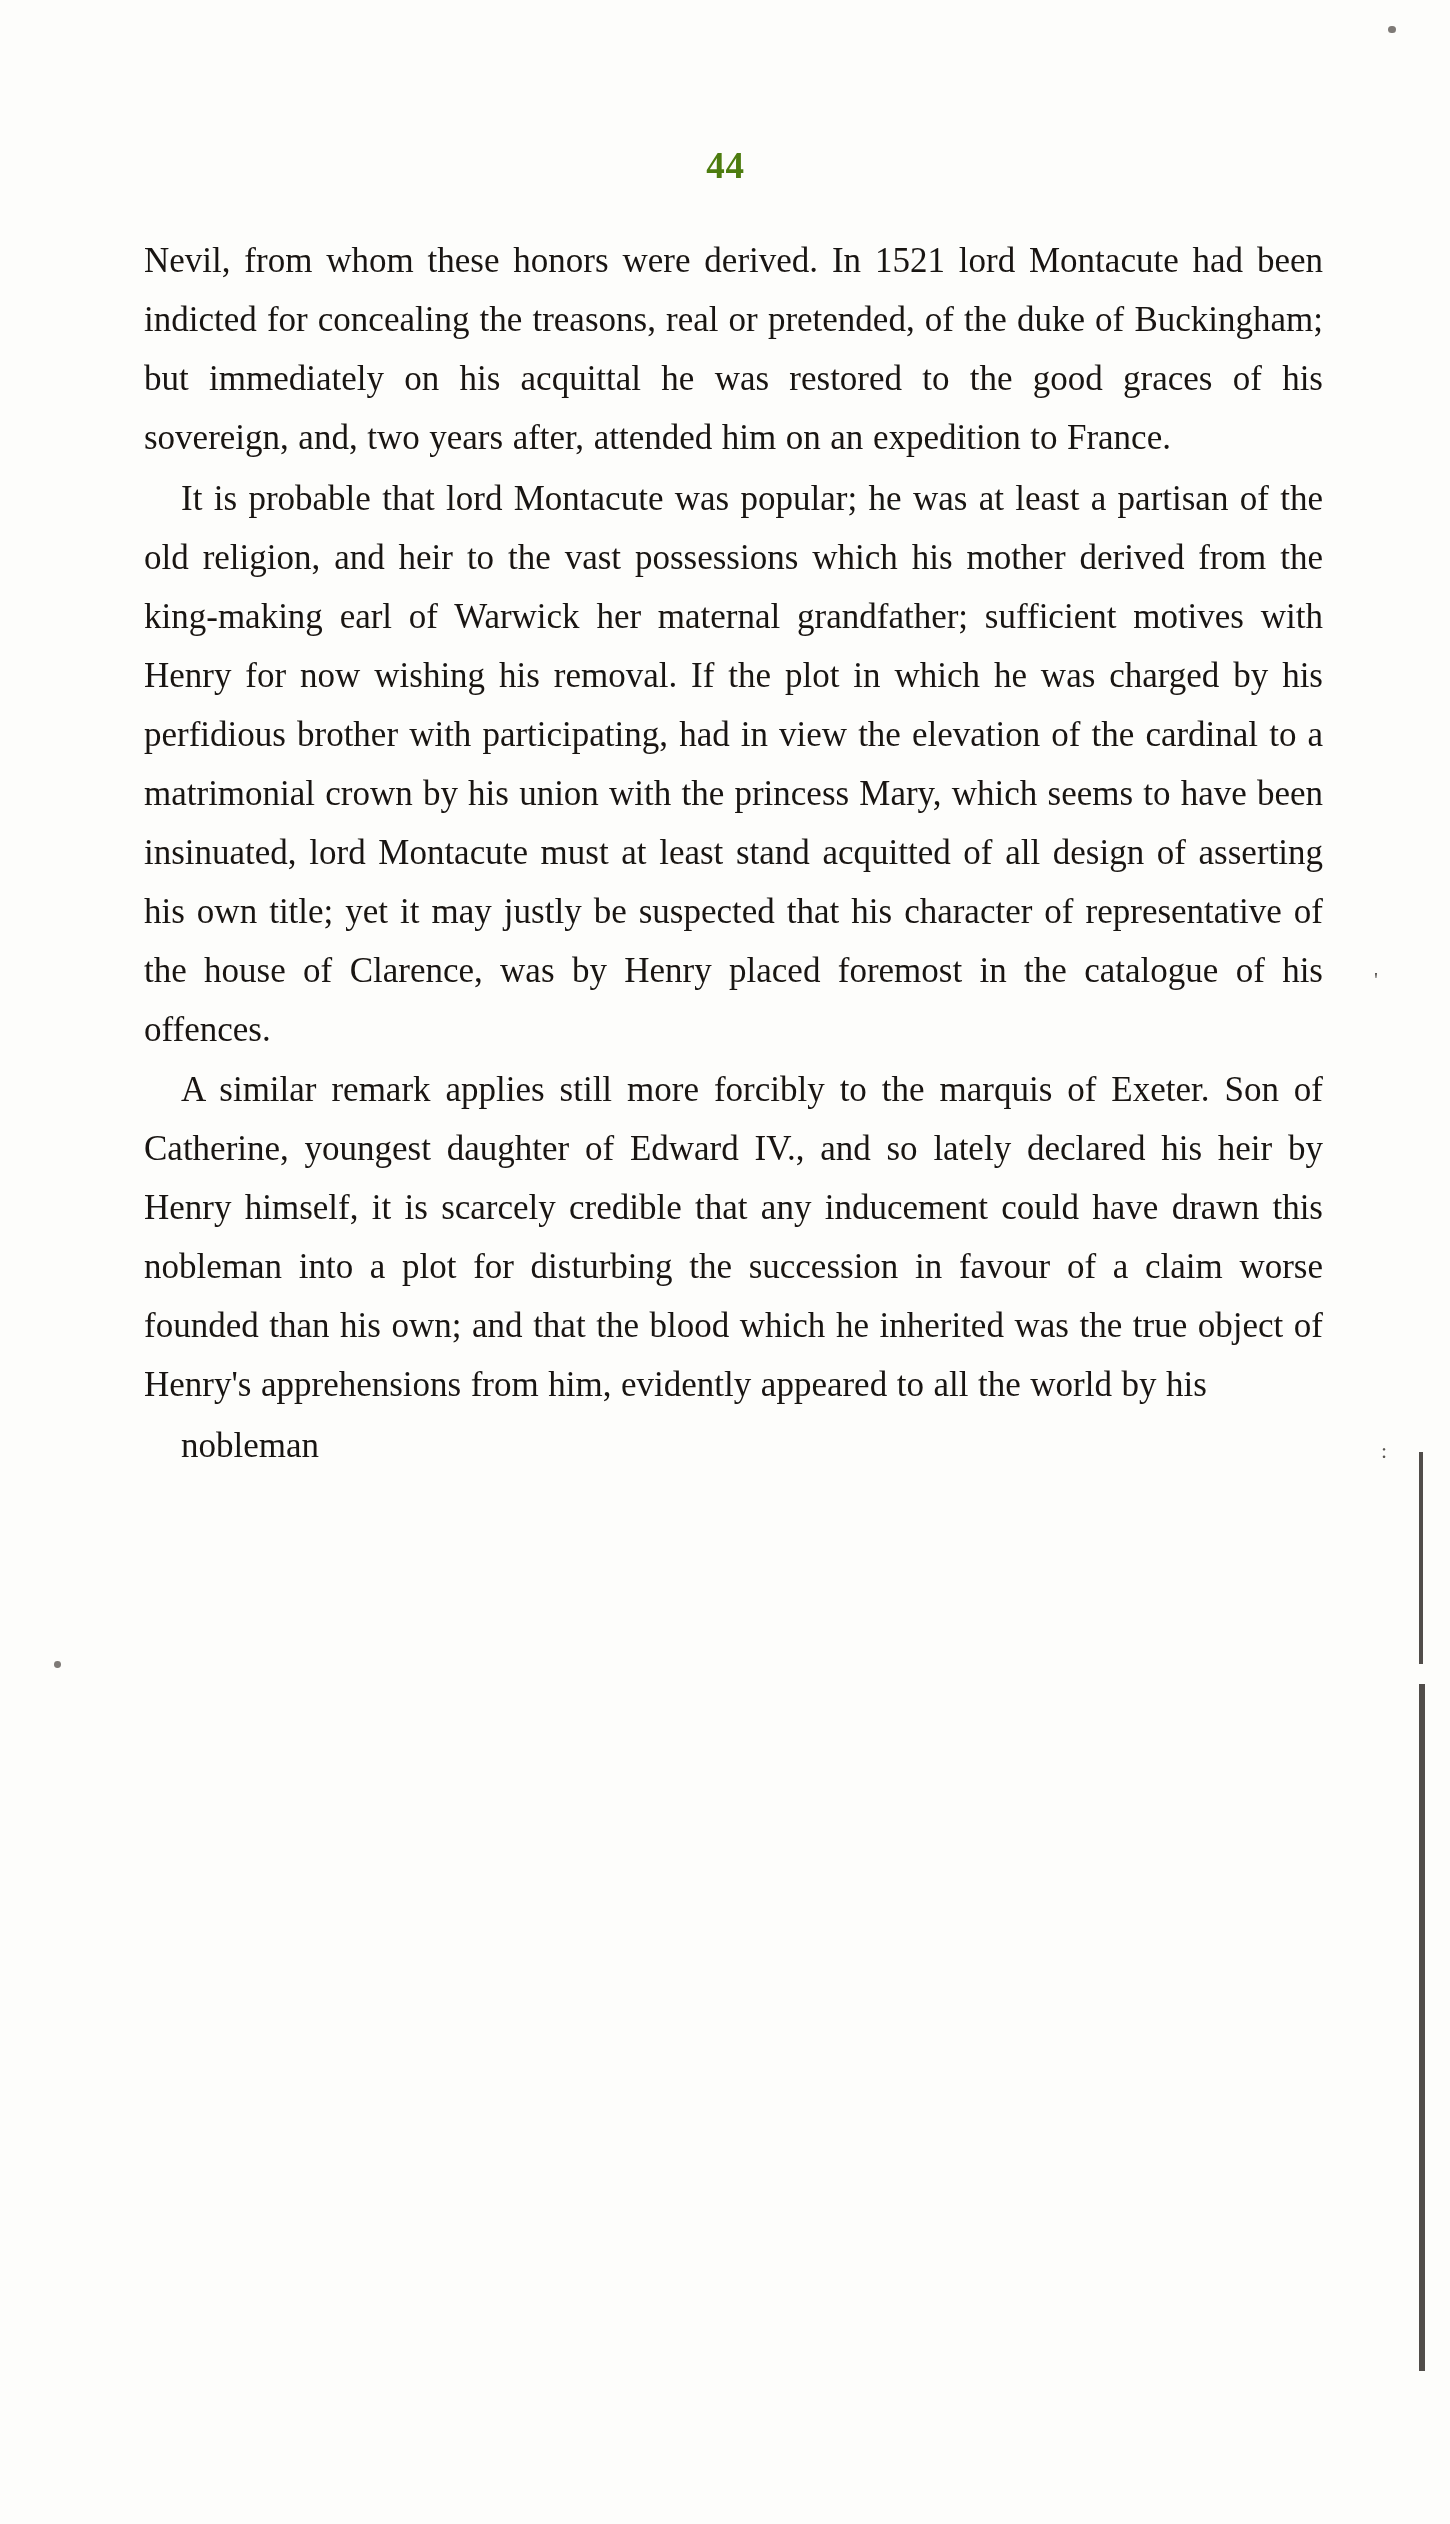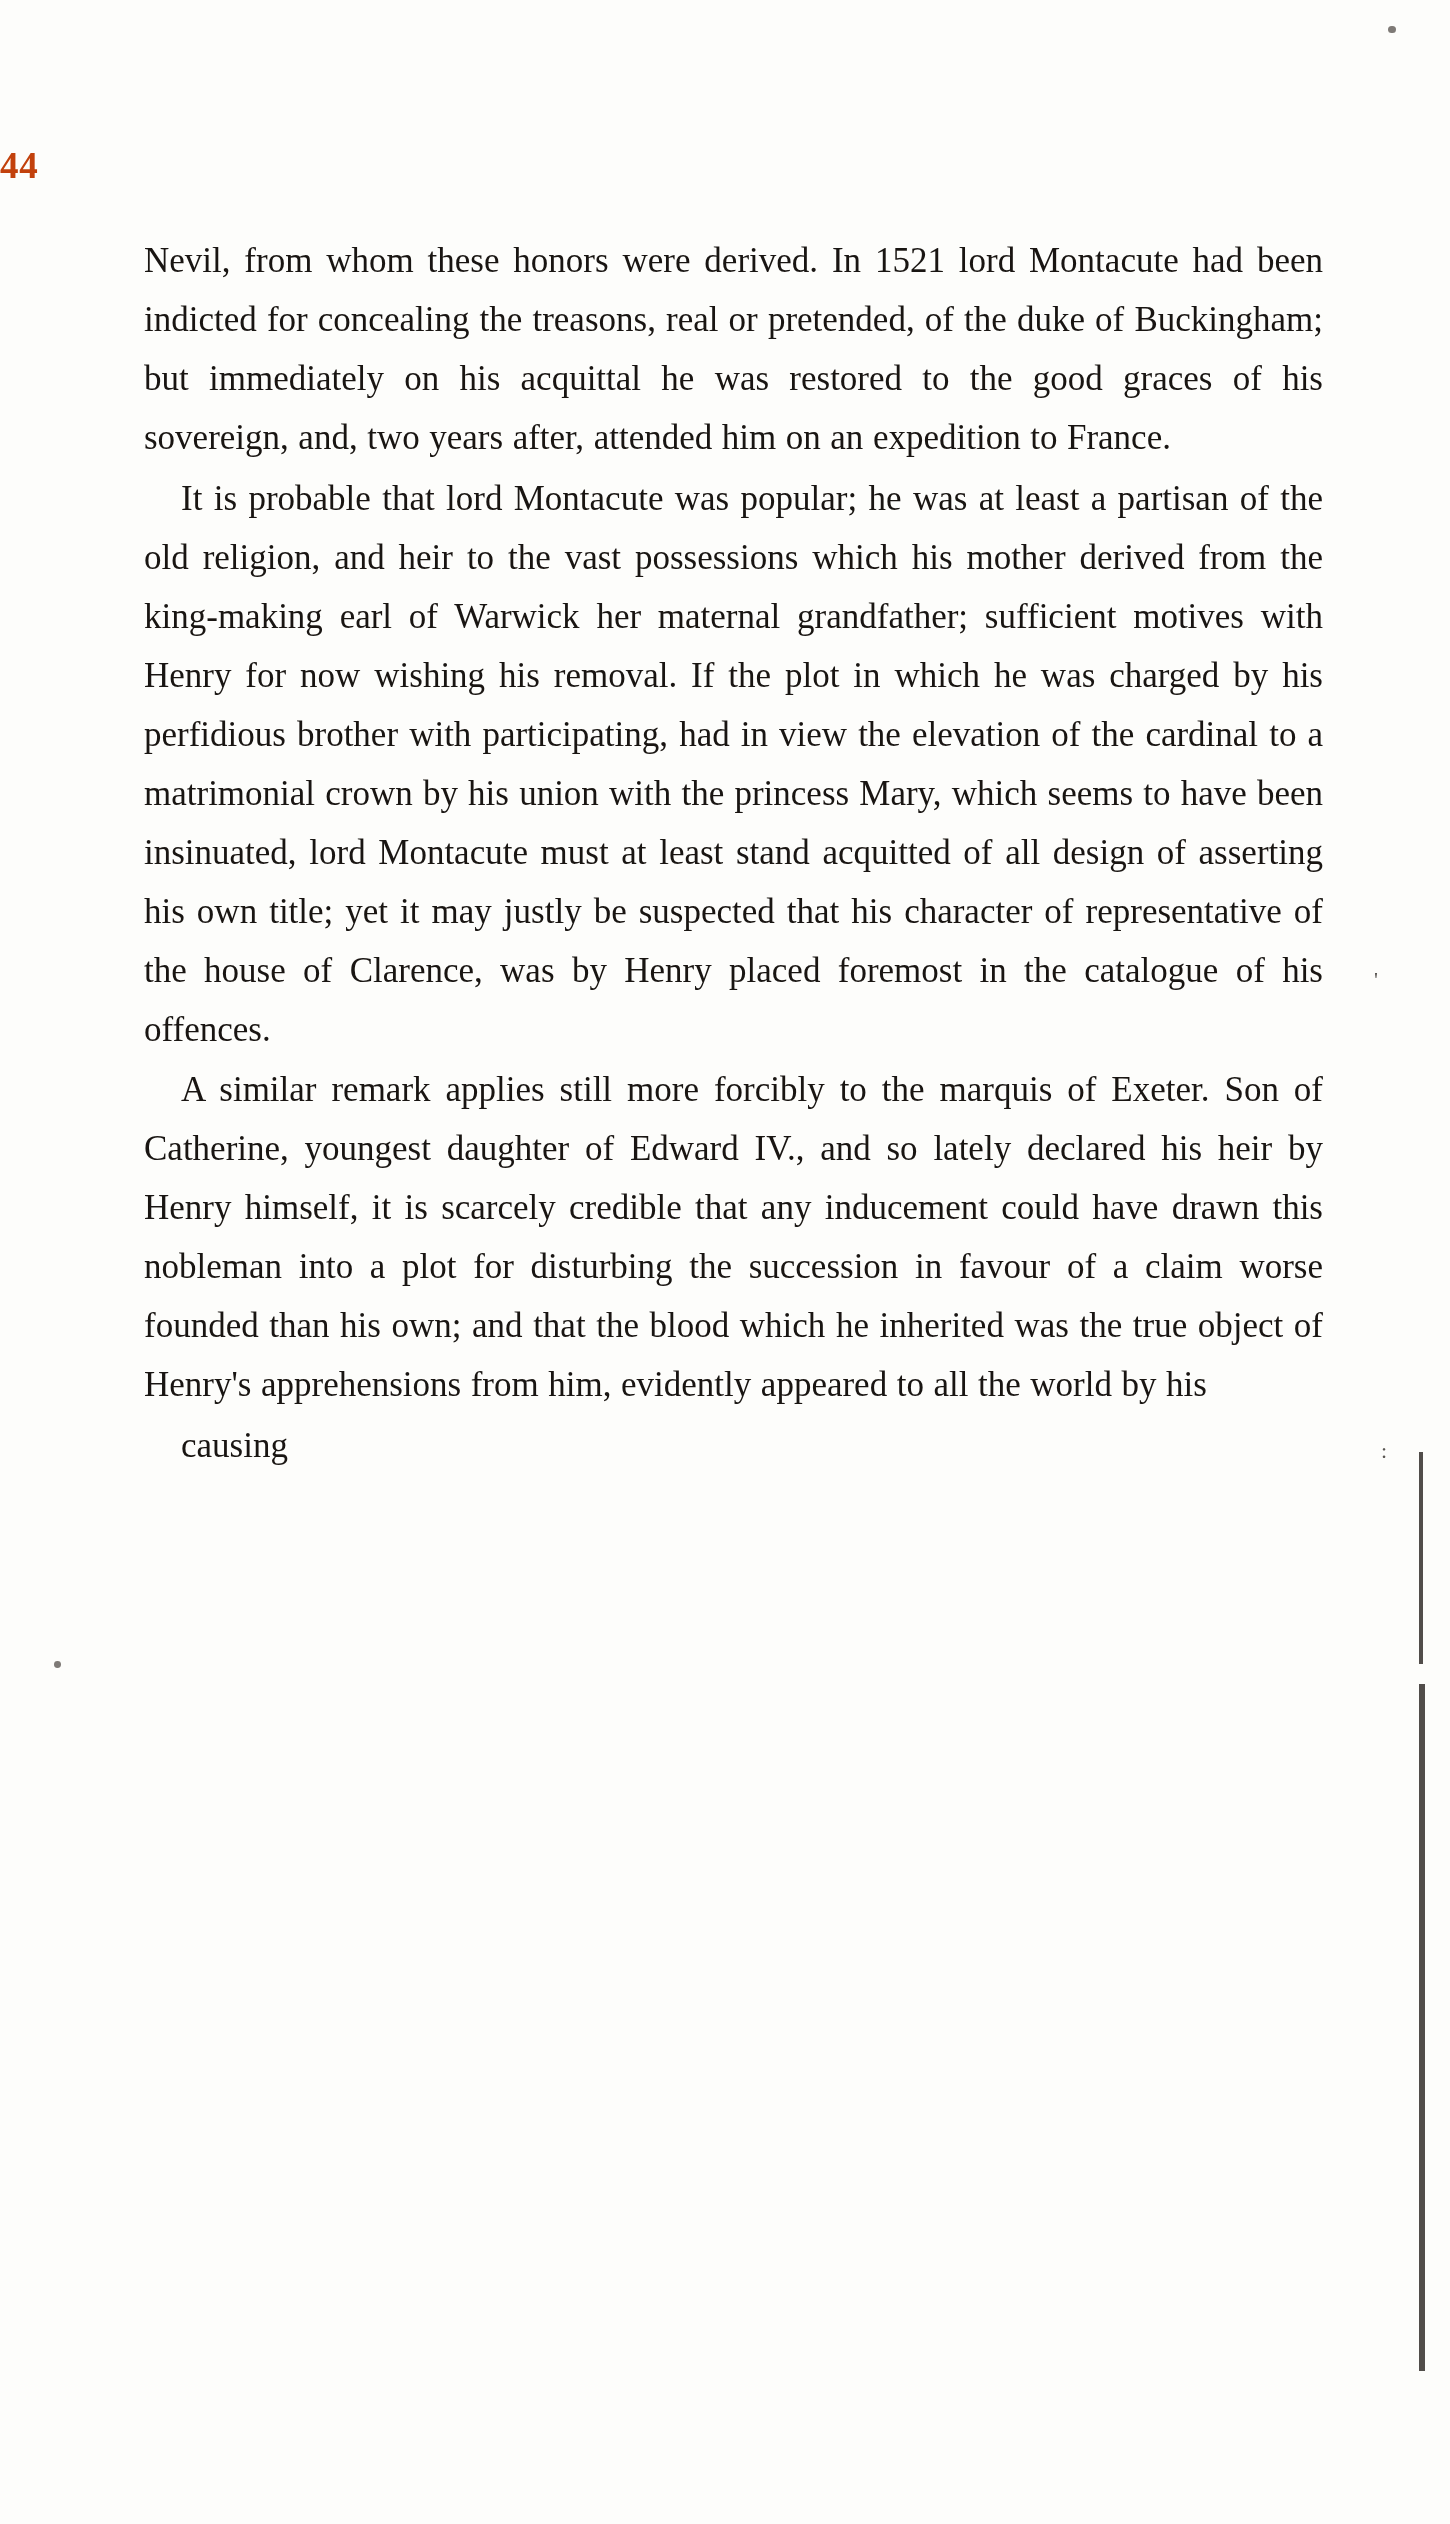--- a/index.html
+++ b/index.html
@@ -18,25 +18,25 @@
   .page {
     position: absolute;
     inset: 0;
     background: #fdfdfb;
   }
   .page-number {
     position: absolute;
     top: 144px;
     left: 0;
     width: 100%;
-    text-align: left;
+    text-align: center;
     font-size: 37px;
     font-weight: 700;
     letter-spacing: 0.8px;
-    color: #c2410c;
+    color: #4d7c0f;
     font-family: Liberation Serif, serif;
   }
   .body-text {
     position: absolute;
     top: 231px;
     left: 144px;
     width: 1179px;
   }
   .para {
     margin: 0 0 1.7px 0;
@@ -82,21 +82,21 @@
   <div class="page-number">44</div>
 
   <div class="body-text">
 
     <p class="para first">Nevil, from whom these honors were derived. In 1521 lord Montacute had been indicted for concealing the treasons, real or pretended, of the duke of Buckingham; but immediately on his acquittal he was restored to the good graces of his sovereign, and, two years after, attended him on an expedition to France.</p>
 
     <p class="para">It is probable that lord Montacute was popular; he was at least a partisan of the old religion, and heir to the vast possessions which his mother derived from the king-making earl of Warwick her maternal grandfather; sufficient motives with Henry for now wishing his removal.   If the plot in which he was charged by his perfidious brother with participating, had in view the elevation of the cardinal to a matrimonial crown by his union with the princess Mary, which seems to have been insinuated, lord Montacute must at least stand acquitted of all design of asserting his own title; yet it may justly be suspected that his character of representative of the house of Clarence, was by Henry placed foremost in the catalogue of his offences.</p>
 
     <p class="para">A similar remark applies still more forcibly to the marquis of Exeter.  Son of Catherine, youngest daughter of Edward IV., and so lately declared his heir by Henry himself, it is scarcely credible that any inducement could have drawn this nobleman into a plot for disturbing the succession in favour of a claim worse founded than his own; and that the blood which he inherited was the true object of Henry's apprehensions from him, evidently appeared to all the world by his</p>
 
-    <div class="para tail">causing</div>
+    <div class="para tail">nobleman</div>
 
   </div>
 
   <div class="edge-mark" style="top:1452px; left:1419px; width:4.2px; height:212px;"></div>
   <div class="edge-mark" style="top:1684px; left:1419px; width:6px; height:687px;"></div>
   <div class="speck" style="top:25.5px; left:1388px; width:7.6px; height:7.6px;"></div>
   <div class="speck" style="top:1661px; left:54px; width:6.8px; height:6.8px;"></div>
   <div class="margin-tick" style="top:967px; left:1374px;">'</div>
   <div class="margin-tick" style="top:1442px; left:1381px; letter-spacing:0; line-height:17px;">:</div>
 

